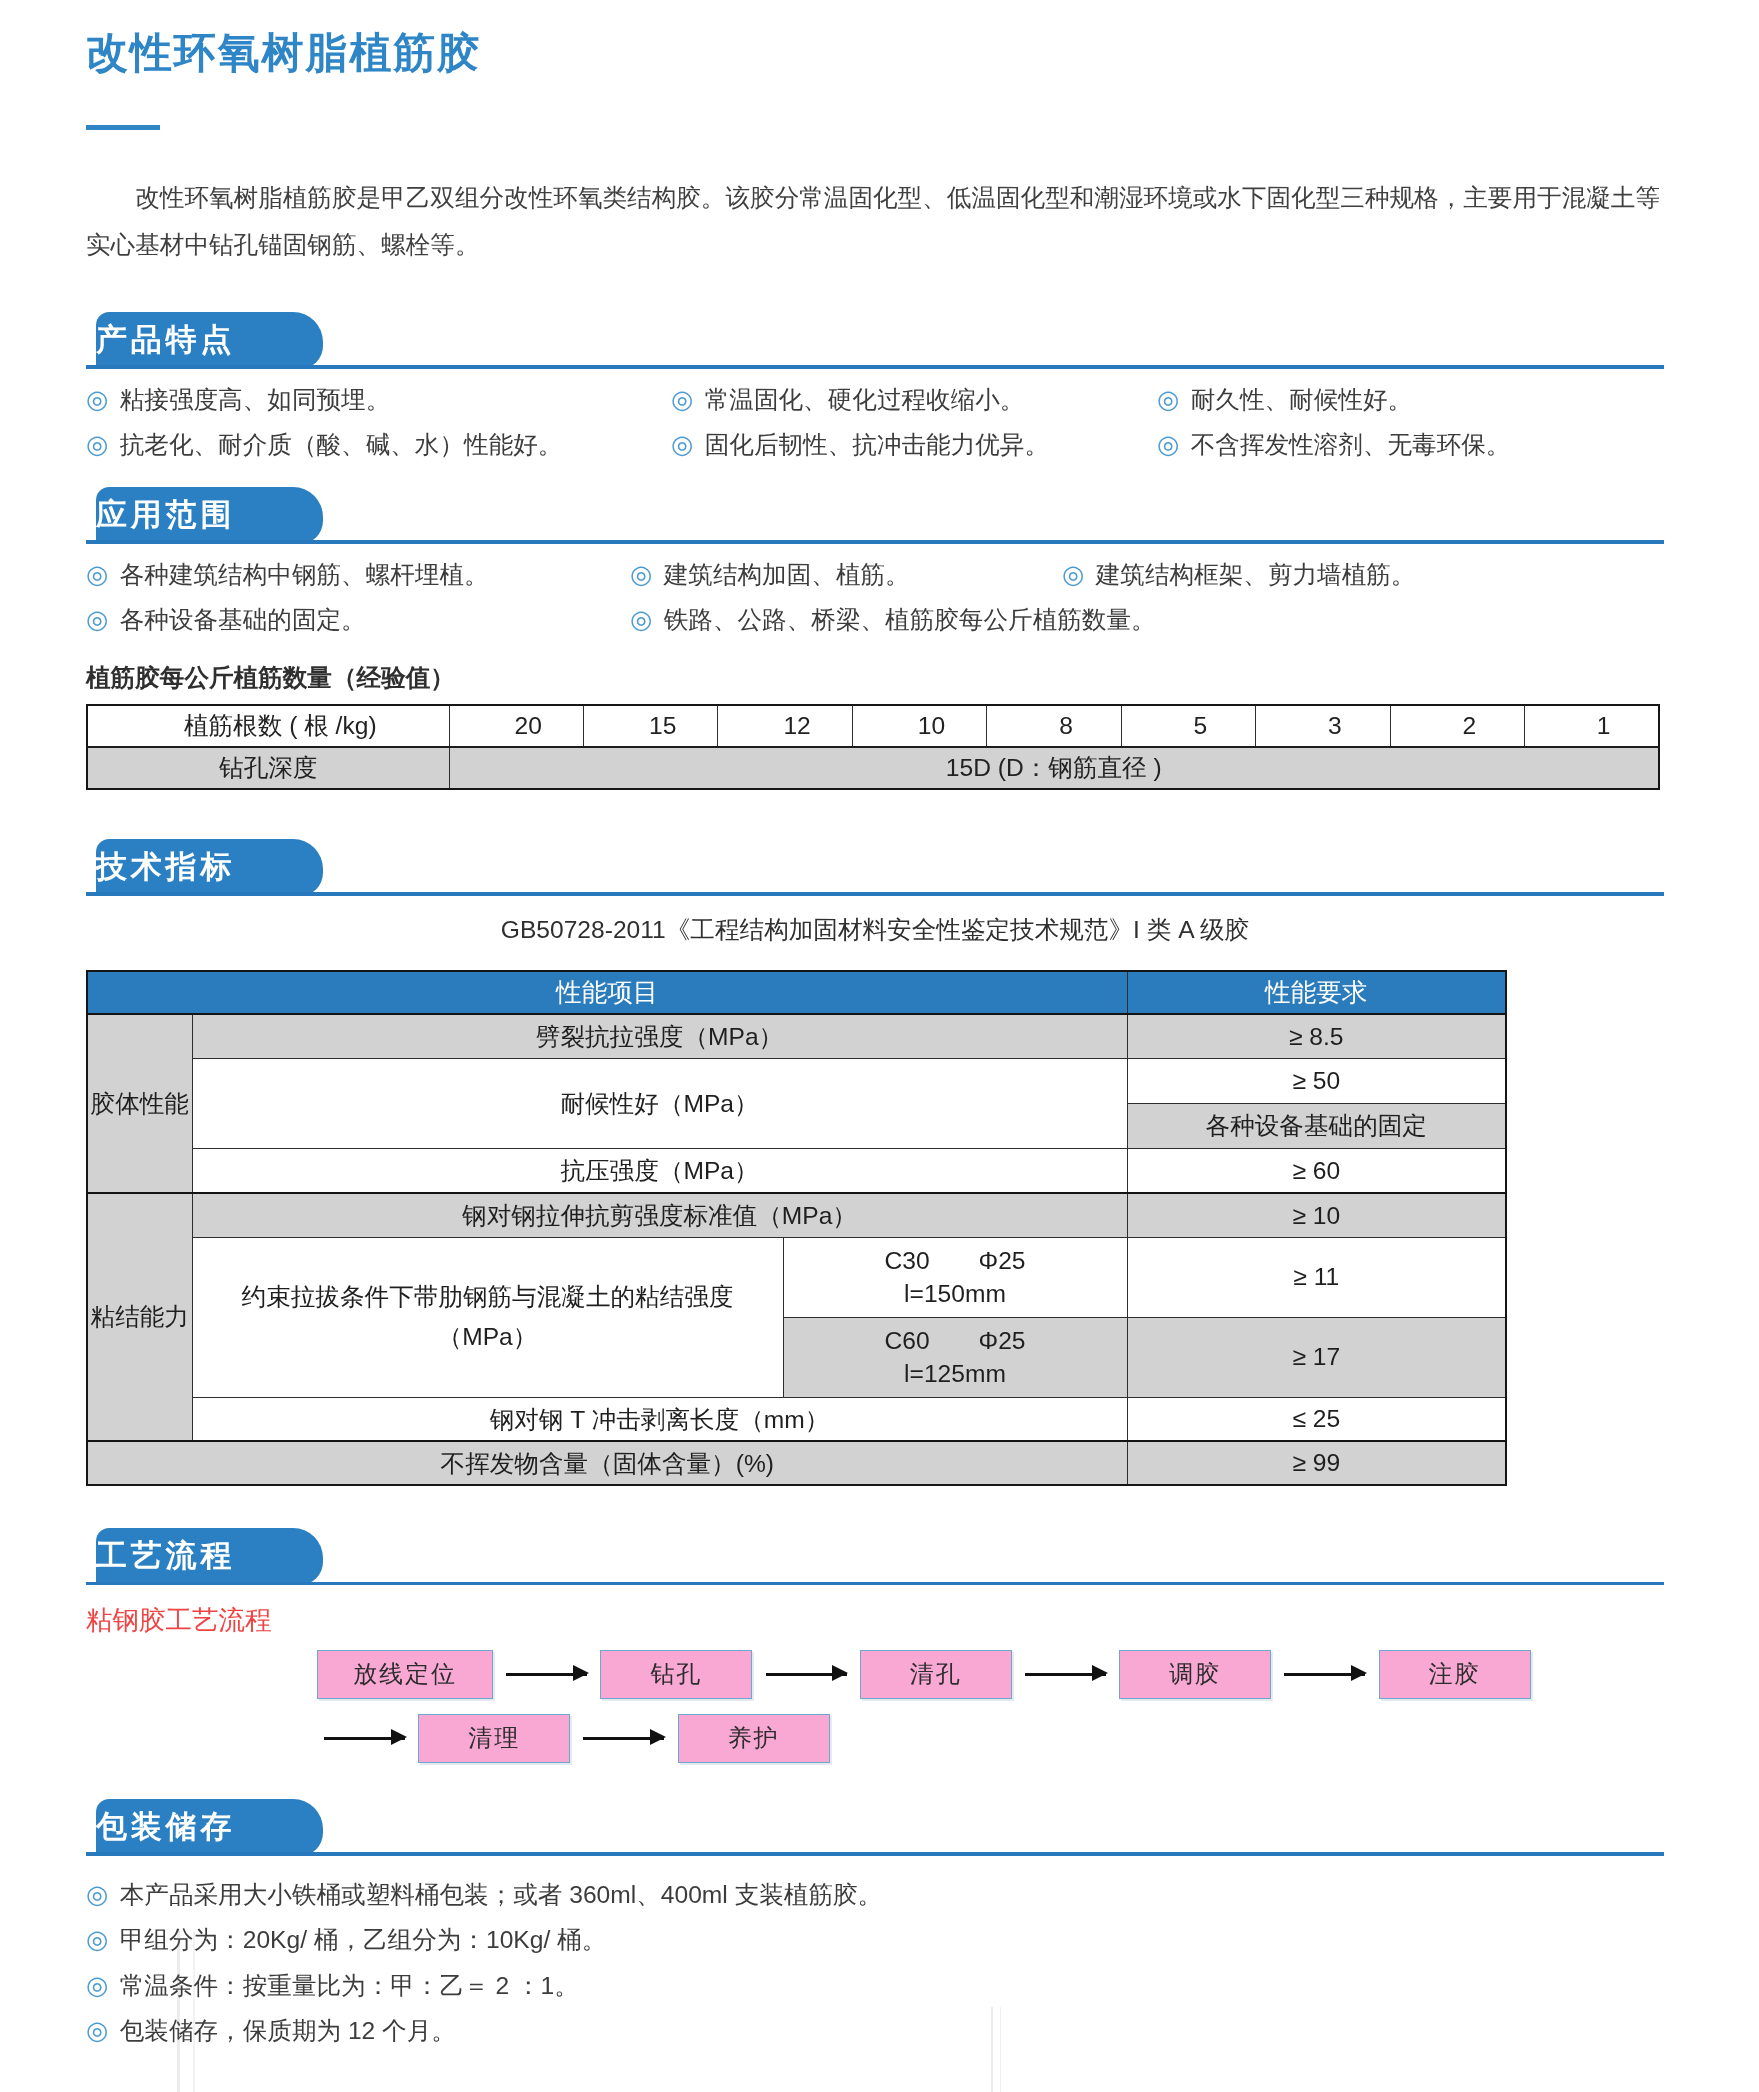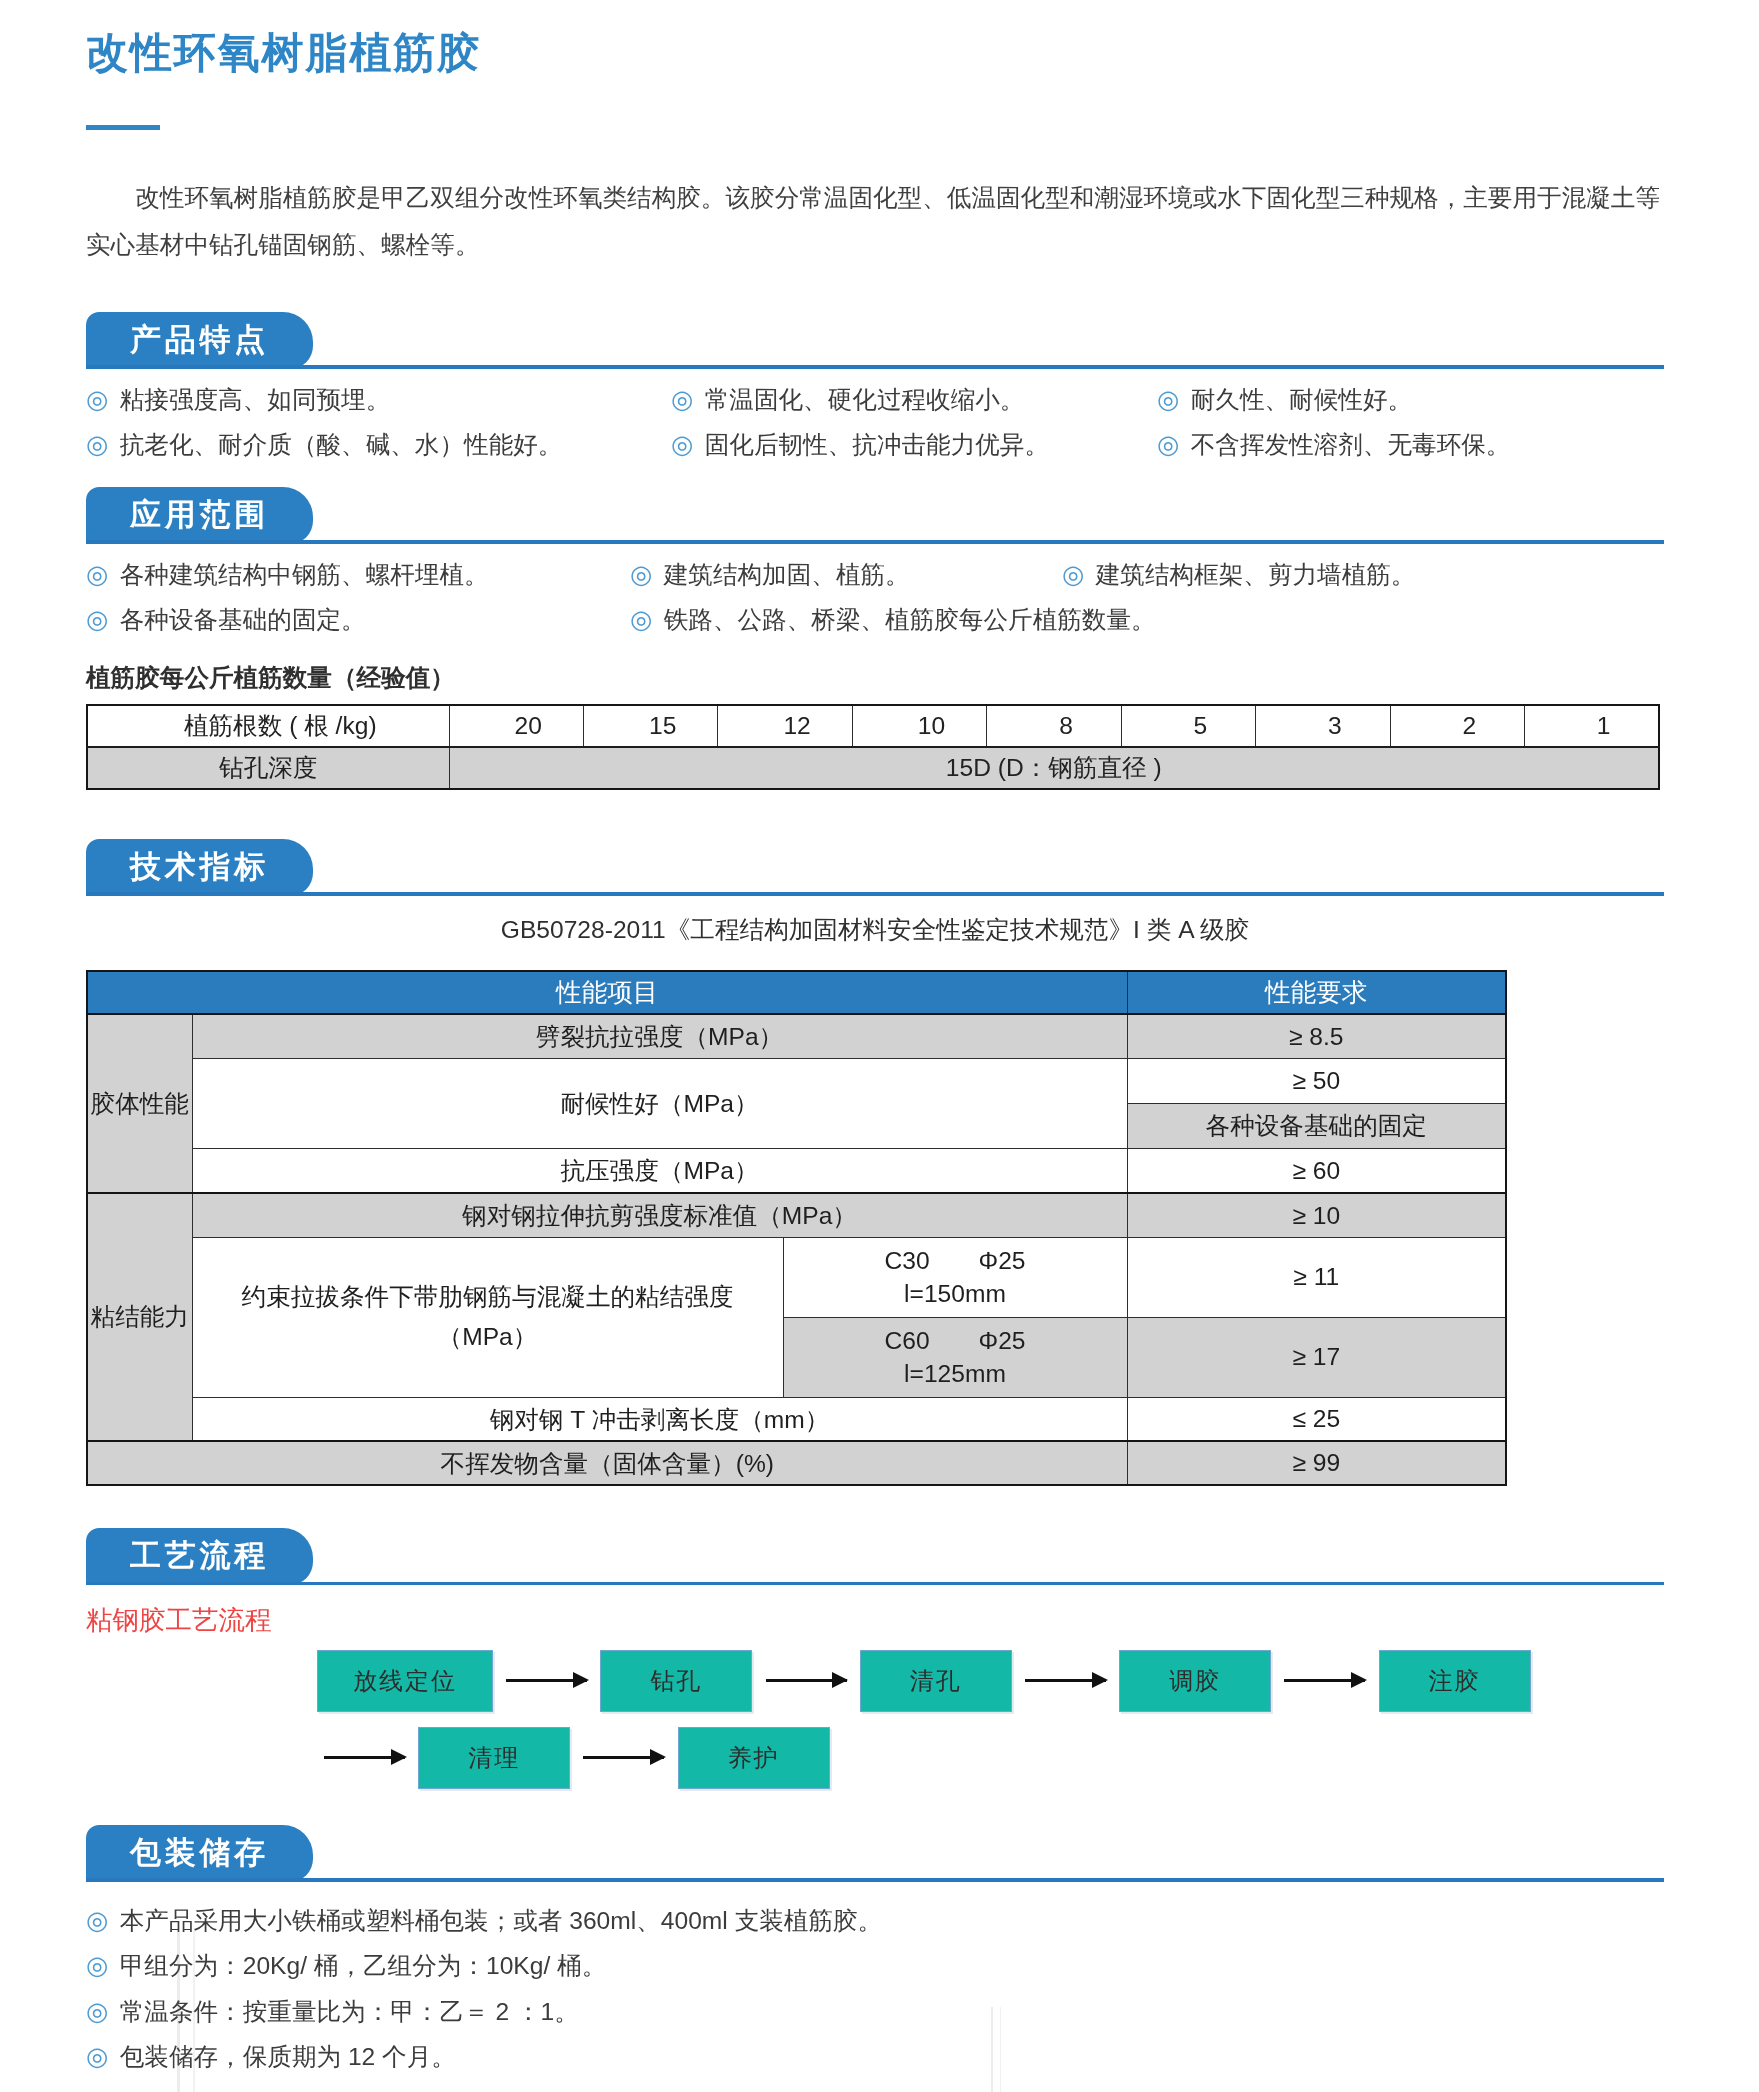--- a/index.html
+++ b/index.html
@@ -10,23 +10,23 @@
   body{background:#ffffff;font-family:"Liberation Sans","DejaVu Sans",sans-serif;color:#3c3c3c;}
   .page{position:relative;width:1759px;height:2092px;background:#fff;overflow:hidden;}
   .content{margin-left:86px;width:1578px;}
 
   h1.title{padding-top:24.6px;font-size:42px;font-weight:bold;color:var(--title_text);letter-spacing:1.9px;}
   .title-dash{margin-top:44px;width:74px;height:5.7px;background:var(--title_text);}
   p.intro{margin-top:44px;font-size:24.6px;line-height:47px;color:#3f3f3f;text-indent:2em;}
 
   .sec-head{position:relative;height:59px;}
   .sec-head::after{content:'';position:absolute;left:0;right:0;bottom:0;height:3.8px;background:var(--rule);}
-  .badge{position:absolute;left:0;bottom:0;width:227px;height:57px;background:var(--accent);
+  .badge{position:absolute;left:10px;bottom:0;width:227px;height:57px;background:var(--accent);
          border-radius:13.2px 30px 23px 3.8px;color:#fff;font-size:31px;font-weight:bold;
-         text-align:center;line-height:55px;letter-spacing:3.8px;}
+         text-align:left;line-height:55px;letter-spacing:3.8px;}
   .m-feat{margin-top:42px;} .m-app{margin-top:23px;} .m-tech{margin-top:47px;}
   .m-proc{margin-top:40px;} .m-pack{margin-top:34px;}
 
   .bullets{margin-top:13.2px;display:grid;row-gap:9.5px;font-size:24.6px;line-height:35px;}
   .grid-features{grid-template-columns:585px 486px 1fr;}
   .grid-apps{grid-template-columns:544px 432px 1fr;}
   .bl{display:flex;align-items:flex-start;white-space:nowrap;}
   .bi{color:#4d9bd3;font-size:25.6px;margin-right:11.4px;flex:none;}
   .bt{color:#3c3c3c;}
 
@@ -50,21 +50,21 @@
   .tech .w{background:#fff;}
   .rh45{height:43px;} .rh46{height:44px;} .rh48{height:45px;} .rh85{height:80px;} .rh47{height:44px;}
   .grp{line-height:38px;}
   .sub-top{display:flex;justify-content:center;gap:49px;margin-bottom:5.7px;}
   .bond-label{padding:0 28px;line-height:40px;}
 
   .proc-label{margin-top:17px;font-size:26.5px;color:#ef4444;}
   .flow-row{display:flex;align-items:center;gap:13.2px;margin-top:11.4px;}
   .flow-row1{margin-left:231px;}
   .flow-row2{margin-left:238px;margin-top:15px;}
-  .flow-box{height:62px;min-width:152px;padding:0 13.2px;background:#14b8a6;border:1.9px solid var(--flow_border);
+  .flow-box{height:49px;min-width:152px;padding:0 13.2px;background:#f9a8d4;border:1.9px solid var(--flow_border);
             box-shadow:1.9px 1.9px 0 rgba(60,110,150,0.15);display:flex;align-items:center;justify-content:center;
             font-size:24px;color:#2c2c2c;letter-spacing:1.9px;white-space:nowrap;}
   .flow-box.wide{min-width:176px;}
   .flow-arrow{position:relative;width:81px;height:2.8px;background:#111;flex:none;}
   .flow-arrow::after{content:'';position:absolute;right:-1.9px;top:-7.6px;width:0;height:0;
             border-left:16px solid #111;border-top:8.5px solid transparent;border-bottom:8.5px solid transparent;}
 
   .pack-list{margin-top:21px;display:flex;flex-direction:column;gap:10.4px;font-size:24.6px;line-height:35px;}
 
   .wm{position:absolute;pointer-events:none;}

